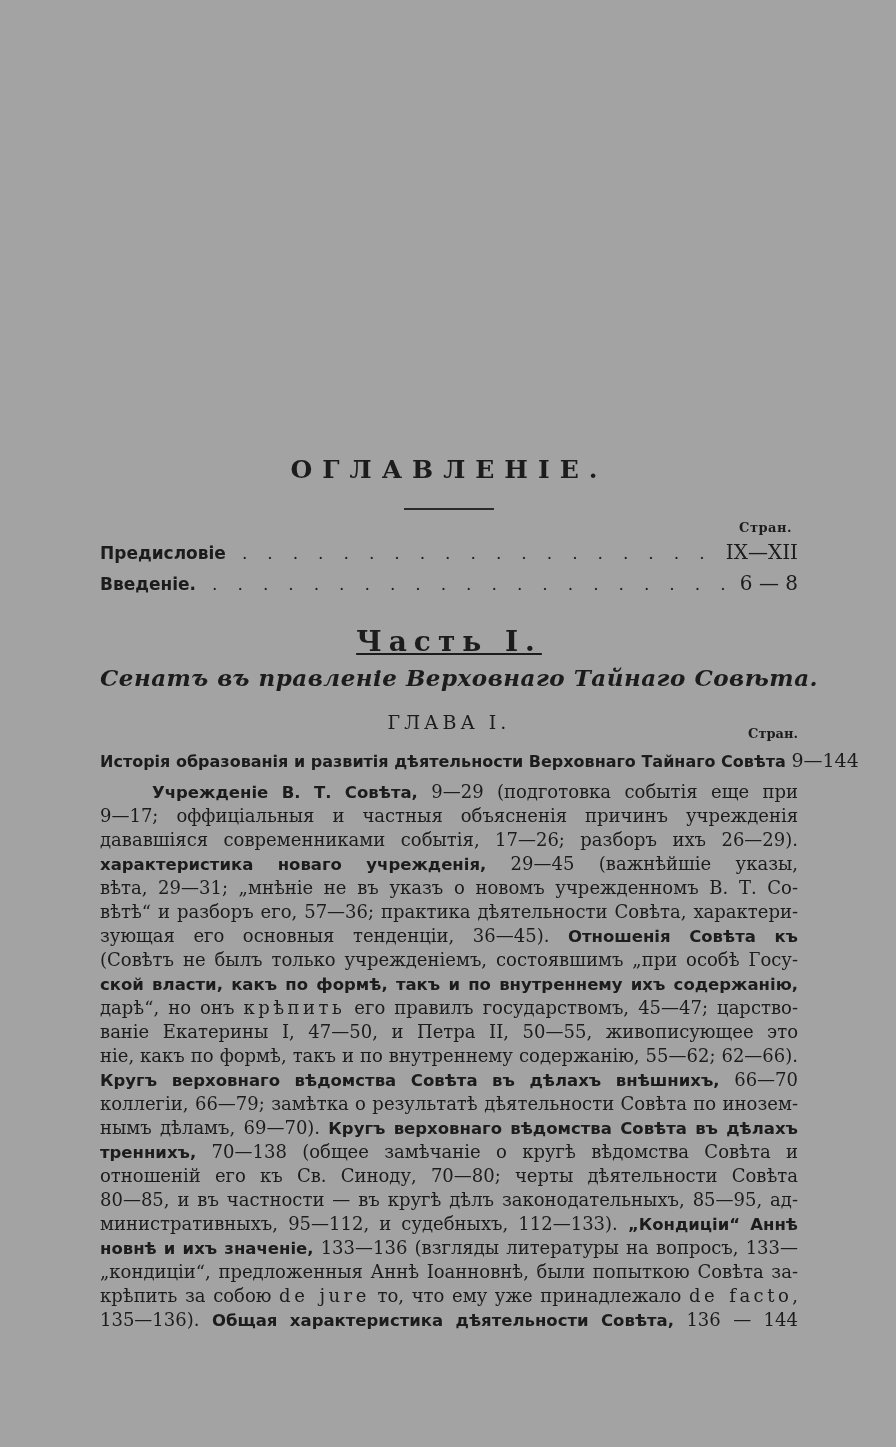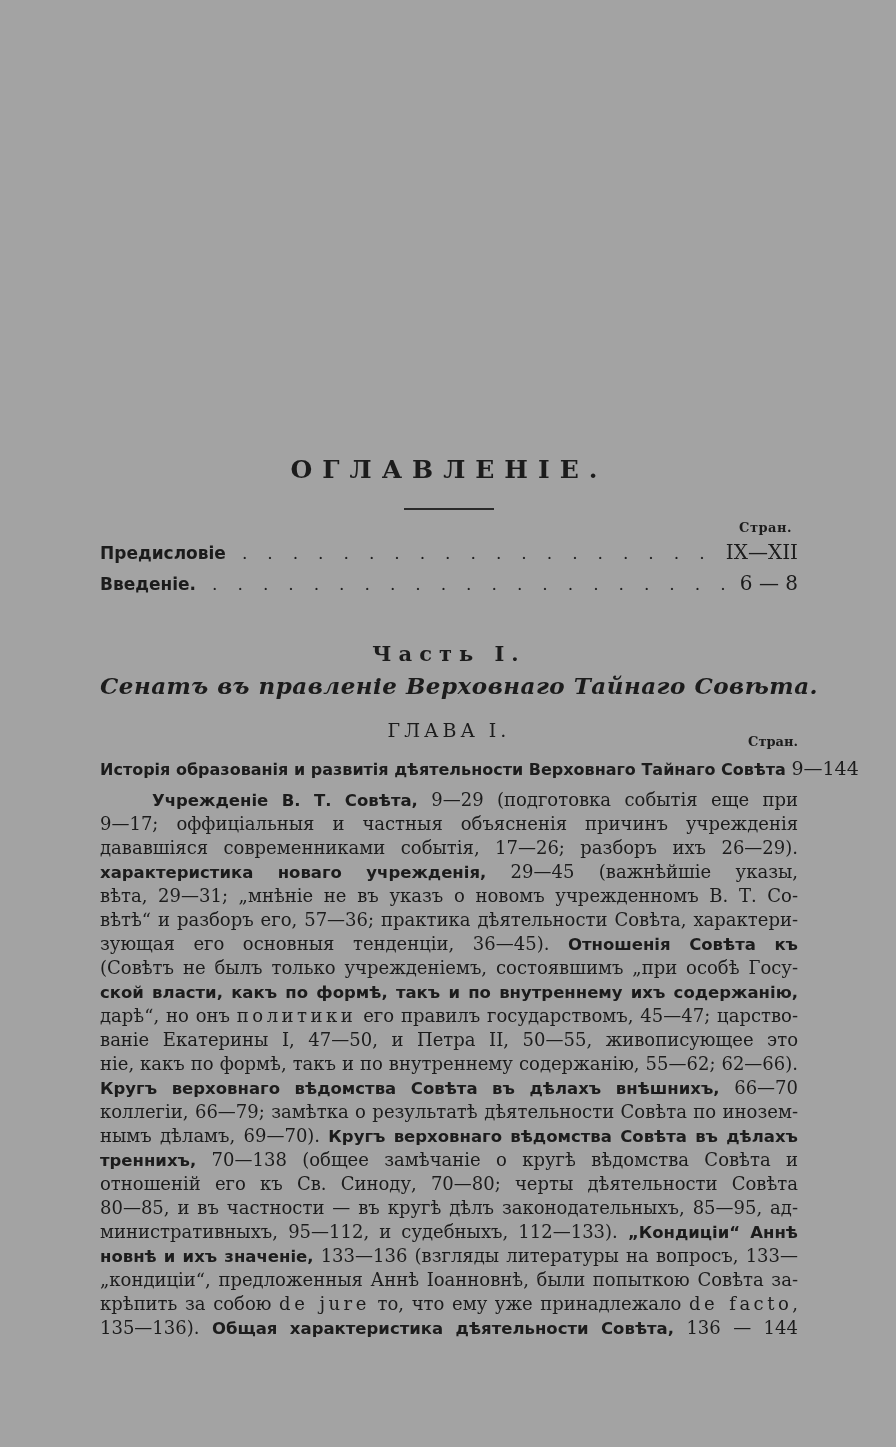--- a/index.html
+++ b/index.html
@@ -63,26 +63,27 @@
     letter-spacing:20px;
     padding:0 8px 0 16px;
     font-size:17px;
   }
   .toc-pages{
     white-space:nowrap;
     font-size:20px;
   }
   
   .part-heading{
-    margin:42px 0 0 0;
-    text-align:center;
-    font-size:21px;
+    margin:26px 0 0 0;
+    text-align:center;
+    font-size:28px;
     font-weight:700;
     letter-spacing:7px;
     white-space:nowrap;
+    text-decoration:underline;
   }
   .part-subheading{
     margin:6px 0 0 0;
     text-align:center;
     font-size:23px;
     font-weight:700;
     letter-spacing:0.5px;
     white-space:nowrap;
     font-style:italic;
   }
@@ -177,21 +178,21 @@
     <div class="body-par">
         <div class="body-line indent"><span class="seg-b">Учрежденіе В. Т. Совѣта,</span><span class=""> 9—29 (подготовка событія еще при Петрѣ В.</span></div>
         <div class="body-line"><span class="">9—17; оффиціальныя и частныя объясненія причинъ учрежденія Совѣта,</span></div>
         <div class="body-line"><span class="">дававшіяся современниками событія, 17—26; разборъ ихъ 26—29). </span></div>
         <div class="body-line"><span class="seg-b">характеристика новаго учрежденія,</span><span class=""> 29—45 (важнѣйшіе указы, касавшіеся Со-</span></div>
         <div class="body-line"><span class="">вѣта, 29—31; „мнѣніе не въ указъ о новомъ учрежденномъ В. Т. Со-</span></div>
         <div class="body-line"><span class="">вѣтѣ“ и разборъ его, 57—36; практика дѣятельности Совѣта, характери-</span></div>
         <div class="body-line"><span class="">зующая его основныя тенденціи, 36—45). </span><span class="seg-b">Отношенія Совѣта къ император-</span></div>
         <div class="body-line"><span class="">(Совѣтъ не былъ только учрежденіемъ, состоявшимъ „при особѣ Госу-</span></div>
         <div class="body-line"><span class="seg-b">ской власти, какъ по формѣ, такъ и по внутреннему ихъ содержанію,</span></div>
-        <div class="body-line"><span class="">дарѣ“, но онъ </span><span class=" seg-sp">политики</span><span class=""> его правилъ государствомъ, 45—47; царство-</span></div>
+        <div class="body-line"><span class="">дарѣ“, но онъ </span><span class=" seg-sp">крѣпить</span><span class=""> его правилъ государствомъ, 45—47; царство-</span></div>
         <div class="body-line"><span class="">ваніе Екатерины I, 47—50, и Петра II, 50—55, живописующее это положе-</span></div>
         <div class="body-line"><span class="">ніе, какъ по формѣ, такъ и по внутреннему содержанію, 55—62; 62—66).</span></div>
         <div class="body-line"><span class="seg-b">Кругъ верховнаго вѣдомства Совѣта въ дѣлахъ внѣшнихъ,</span><span class=""> 66—70 (вниманіе</span></div>
         <div class="body-line"><span class="">коллегіи, 66—79; замѣтка о результатѣ дѣятельности Совѣта по инозем-</span></div>
         <div class="body-line"><span class="">нымъ дѣламъ, 69—70). </span><span class="seg-b">Кругъ верховнаго вѣдомства Совѣта въ дѣлахъ вну-</span></div>
         <div class="body-line"><span class="seg-b">треннихъ,</span><span class=""> 70—138 (общее замѣчаніе о кругѣ вѣдомства Совѣта и характеръ</span></div>
         <div class="body-line"><span class="">отношеній его къ Св. Синоду, 70—80; черты дѣятельности Совѣта вообще,</span></div>
         <div class="body-line"><span class="">80—85, и въ частности — въ кругѣ дѣлъ законодательныхъ, 85—95, ад-</span></div>
         <div class="body-line"><span class="">министративныхъ, 95—112, и судебныхъ, 112—133). </span><span class="seg-b">„Кондиціи“ Аннѣ Іоан-</span></div>
         <div class="body-line"><span class="seg-b">новнѣ и ихъ значеніе,</span><span class=""> 133—136 (взгляды литературы на вопросъ, 133—135;</span></div>

